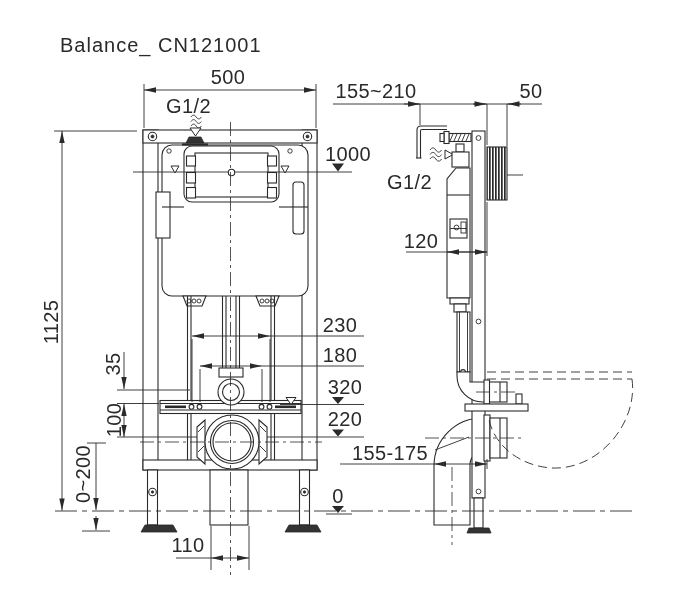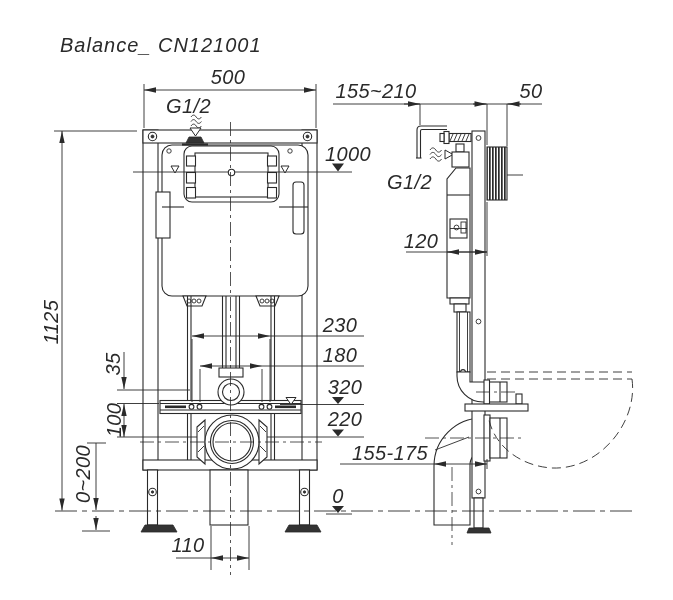--- a/index.html
+++ b/index.html
@@ -1,17 +1,17 @@
 <!DOCTYPE html>
 <html><head>
 <meta charset="utf-8">
 <style>
   html,body{margin:0;padding:0;background:#ffffff;}
   #canvas{position:relative;width:673px;height:600px;background:#fff;overflow:hidden;
-          font-family:"Liberation Sans",sans-serif;font-style:italic;}
+          font-family:"Liberation Sans",sans-serif;}
   svg{position:absolute;left:0;top:0;}
   .ln{fill:none;stroke:#2a2a2a;stroke-width:1.1;stroke-linecap:butt;}
   .thin{fill:none;stroke:#2a2a2a;stroke-width:0.9;}
   .wfill{fill:#ffffff;stroke:#2a2a2a;stroke-width:1.1;}
   .dk{fill:#333333;stroke:#2a2a2a;stroke-width:0.8;}
   .dash{fill:none;stroke:#2a2a2a;stroke-width:0.9;stroke-dasharray:9 5;}
   .cline{fill:none;stroke:#2a2a2a;stroke-width:0.8;stroke-dasharray:14 4 3 4;}
   .floor{fill:none;stroke:#2a2a2a;stroke-width:0.9;stroke-dasharray:22 5 5 5;}
   .txt{font-family:"Liberation Sans",sans-serif;font-size:20px;fill:#2a2a2a;letter-spacing:0.4px;}
   .ttl{font-family:"Liberation Sans",sans-serif;font-size:20px;fill:#2a2a2a;letter-spacing:1px;}

